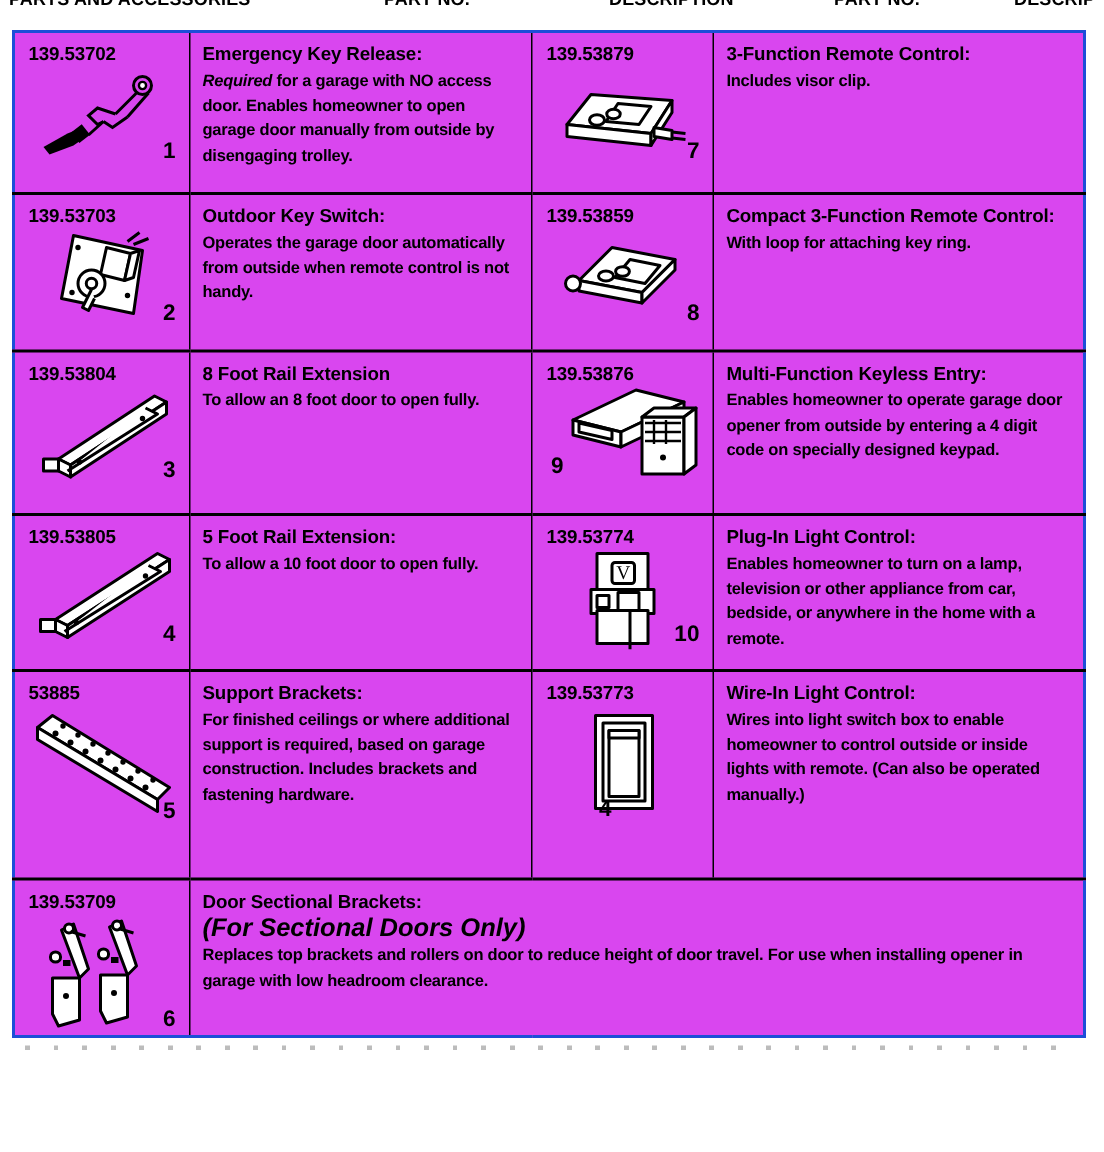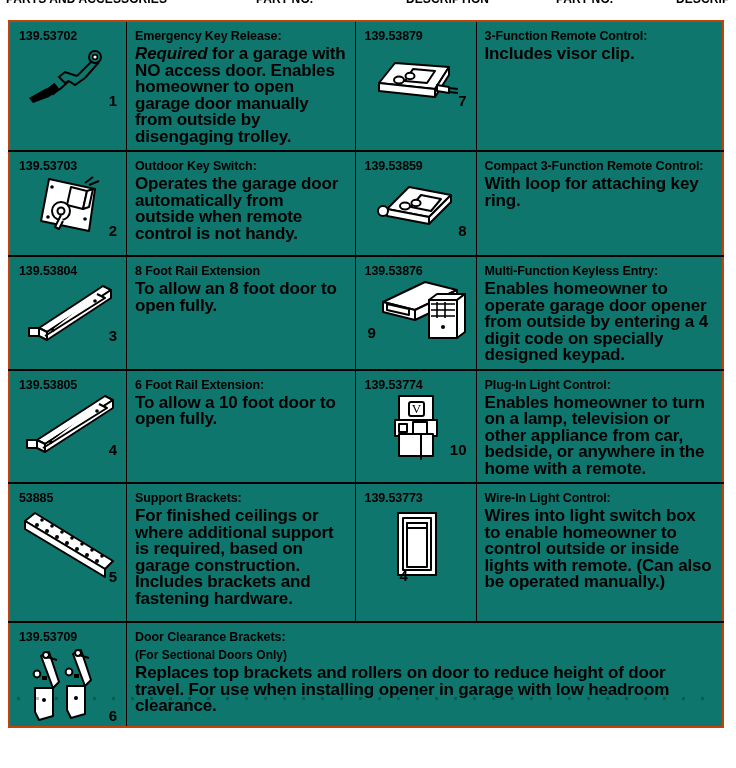--- a/index.html
+++ b/index.html
@@ -38,24 +38,24 @@
   .tr-a { width: 250px; }
   .tr-b { width: 150px; }
   .tr-c { width: 120px; }
 
   
   .parts-table {
     position: absolute;
     top: 20px;
     left: 8px;
     width: 716px;
-    border: 2px solid #c2410c;
+    border: 2px solid #1d4ed8;
     border-collapse: collapse;
     box-sizing: border-box;
-    background: #0f766e;
+    background: #d946ef;
   }
   .parts-table tr { }
   .parts-table td {
     border: 1px solid #000;
     border-width: 1px;
     vertical-align: top;
     padding: 0;
     box-sizing: border-box;
   }
   .parts-table tr > td { border-bottom: 2px solid #000; }
@@ -101,27 +101,28 @@
     box-sizing: border-box;
   }
   .desc-title {
     font-size: 12.5px;
     font-weight: bold;
     line-height: 15px;
     margin: 0 0 2px 0;
     letter-spacing: -0.1px;
   }
   .desc-sub {
-    font-size: 12px;
+    font-size: 17px;
+    font-style: italic;
     font-weight: bold;
     line-height: 16px;
     margin: 0 0 2px 0;
   }
   .desc-body {
-    font-size: 17px;
+    font-size: 11px;
     font-weight: bold;
     line-height: 16.5px;
     margin: 0;
     letter-spacing: -0.15px;
   }
   .desc-body em {
     font-style: italic;
   }
 
   
@@ -351,21 +352,21 @@
               <circle cx="78" cy="17" r="1.8"></circle>
               <circle cx="32" cy="48" r="1.8"></circle>
             </g>
           </svg>
         </div>
         <div class="pn-index">4</div>
       </div>
     </td>
     <td class="col-desc">
       <div class="desc-cell">
-        <p class="desc-title">6 Foot Rail Extension:</p>
+        <p class="desc-title">5 Foot Rail Extension:</p>
         <p class="desc-body">To allow a 10 foot door to open fully.</p>
       </div>
     </td>
     <td class="col-pn2">
       <div class="pn-cell">
         <div class="pn-num">139.53774</div>
         <div class="pn-art">
           <svg width="104" height="66" viewBox="0 0 104 66">
             <g fill="#fff" stroke="#000" stroke-width="2" stroke-linejoin="round">
               <rect x="34" y="2" width="34" height="26"></rect>
@@ -474,21 +475,21 @@
               <circle cx="25" cy="54" r="2"></circle>
               <circle cx="57" cy="52" r="2"></circle>
             </g>
           </svg>
         </div>
         <div class="pn-index">6</div>
       </div>
     </td>
     <td class="col-desc-wide" colspan="3">
       <div class="desc-cell">
-        <p class="desc-title">Door Clearance Brackets:</p>
+        <p class="desc-title">Door Sectional Brackets:</p>
         <p class="desc-sub">(For Sectional Doors Only)</p>
         <p class="desc-body">Replaces top brackets and rollers on door to reduce height of door travel. For use when installing opener in garage with low headroom clearance.</p>
       </div>
     </td>
   </tr>
 
   </tbody>
 </table>
 
 <div class="scan-artifact"></div>

